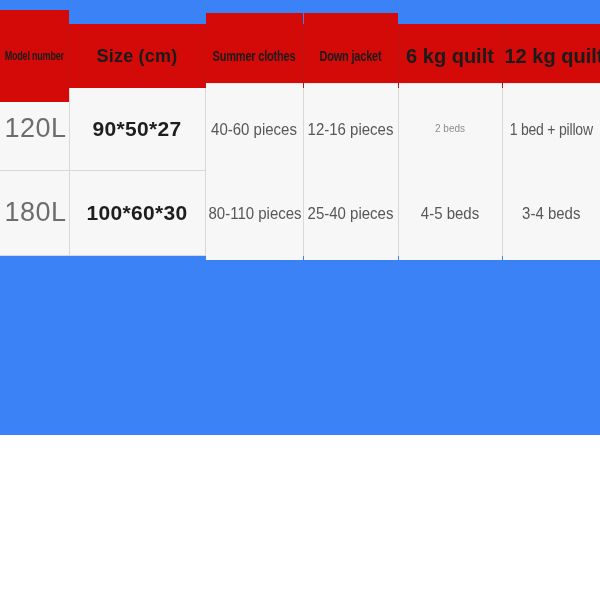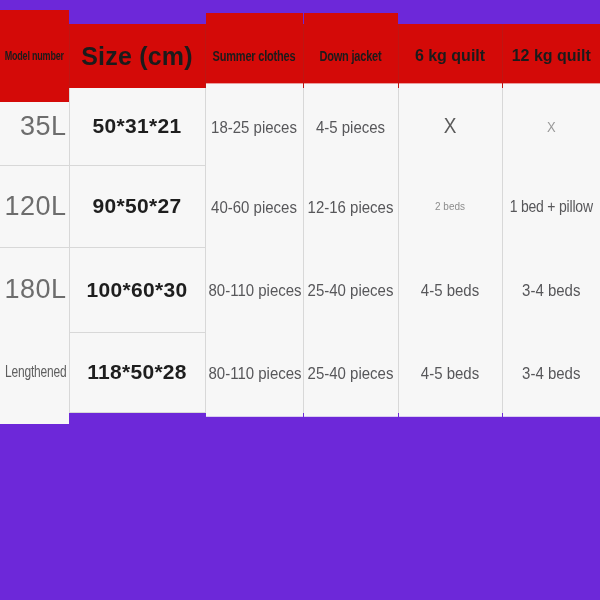--- a/index.html
+++ b/index.html
@@ -8,22 +8,22 @@
     width: 600px;
     height: 600px;
     background: #ffffff;
     font-family: "Liberation Sans", sans-serif;
     overflow: hidden;
   }
 
   #chart-root {
     position: relative;
     width: 600px;
-    height: 600px;
-    background: #6d28d9;
+    height: 435px;
+    background: #3b82f6;
   }
 
   .size-table {
     position: absolute;
     left: 0;
     top: 24px;
     width: 600px;
     border-collapse: collapse;
     table-layout: fixed;
   }
@@ -49,23 +49,23 @@
     border-right: 1px solid #bf1512;
     padding: 0 2px;
     box-sizing: border-box;
     white-space: nowrap;
     overflow: hidden;
   }
 
   thead th:last-child { border-right: none; margin-left: 48px; }
 
   .h-model  { font-size: 9px;  letter-spacing: -0.2px; transform: scaleY(1.45); }
-  .h-size   { font-size: 25px; letter-spacing: 0.2px; }
+  .h-size   { font-size: 18px; letter-spacing: 0.2px; }
   .h-small  { font-size: 11px; transform: scaleY(1.35); letter-spacing: -0.2px; }
-  .h-med    { font-size: 16px; }
+  .h-med    { font-size: 20px; }
 
   
   tbody tr { height: 82px; }
   tbody tr.r0 { height: 77px; }
   tbody tr.r4 { height: 85px; margin-left: 48px; }
   tbody tr.r5 { height: 80px; }
 
   tbody td {
     background: #f7f7f7;
     border-right: 1px solid #d8d8d8;
@@ -150,28 +150,20 @@
         <th class="h-size">Size (cm)</th>
         <th class="h-small">Summer clothes</th>
         <th class="h-small">Down jacket</th>
         <th class="h-med">6 kg quilt</th>
         <th class="h-med">12 kg quilt</th>
       </tr>
     </thead>
 
     <tbody>
 
-      <tr class="r0">
-        <td class="cell-model">35L</td>
-        <td class="cell-size">50*31*21</td>
-        <td class="cell-data">18-25 pieces</td>
-        <td class="cell-data">4-5 pieces</td>
-        <td class="cell-data mark">X</td>
-        <td class="cell-data mark faint">X</td>
-      </tr>
 
 
       <tr class="r2">
         <td class="cell-model">120L</td>
         <td class="cell-size">90*50*27</td>
         <td class="cell-data">40-60 pieces</td>
         <td class="cell-data">12-16 pieces</td>
         <td class="cell-data small">2 beds</td>
         <td class="cell-data narrow">1 bed + pillow</td>
       </tr>
@@ -179,25 +171,17 @@
 
       <tr class="r4">
         <td class="cell-model">180L</td>
         <td class="cell-size">100*60*30</td>
         <td class="cell-data">80-110 pieces</td>
         <td class="cell-data">25-40 pieces</td>
         <td class="cell-data">4-5 beds</td>
         <td class="cell-data">3-4 beds</td>
       </tr>
 
-      <tr class="r5">
-        <td class="cell-model tiny">Lengthened</td>
-        <td class="cell-size">118*50*28</td>
-        <td class="cell-data">80-110 pieces</td>
-        <td class="cell-data">25-40 pieces</td>
-        <td class="cell-data">4-5 beds</td>
-        <td class="cell-data">3-4 beds</td>
-      </tr>
 
     </tbody>
   </table>
 
 </div>
 
 </body></html>

